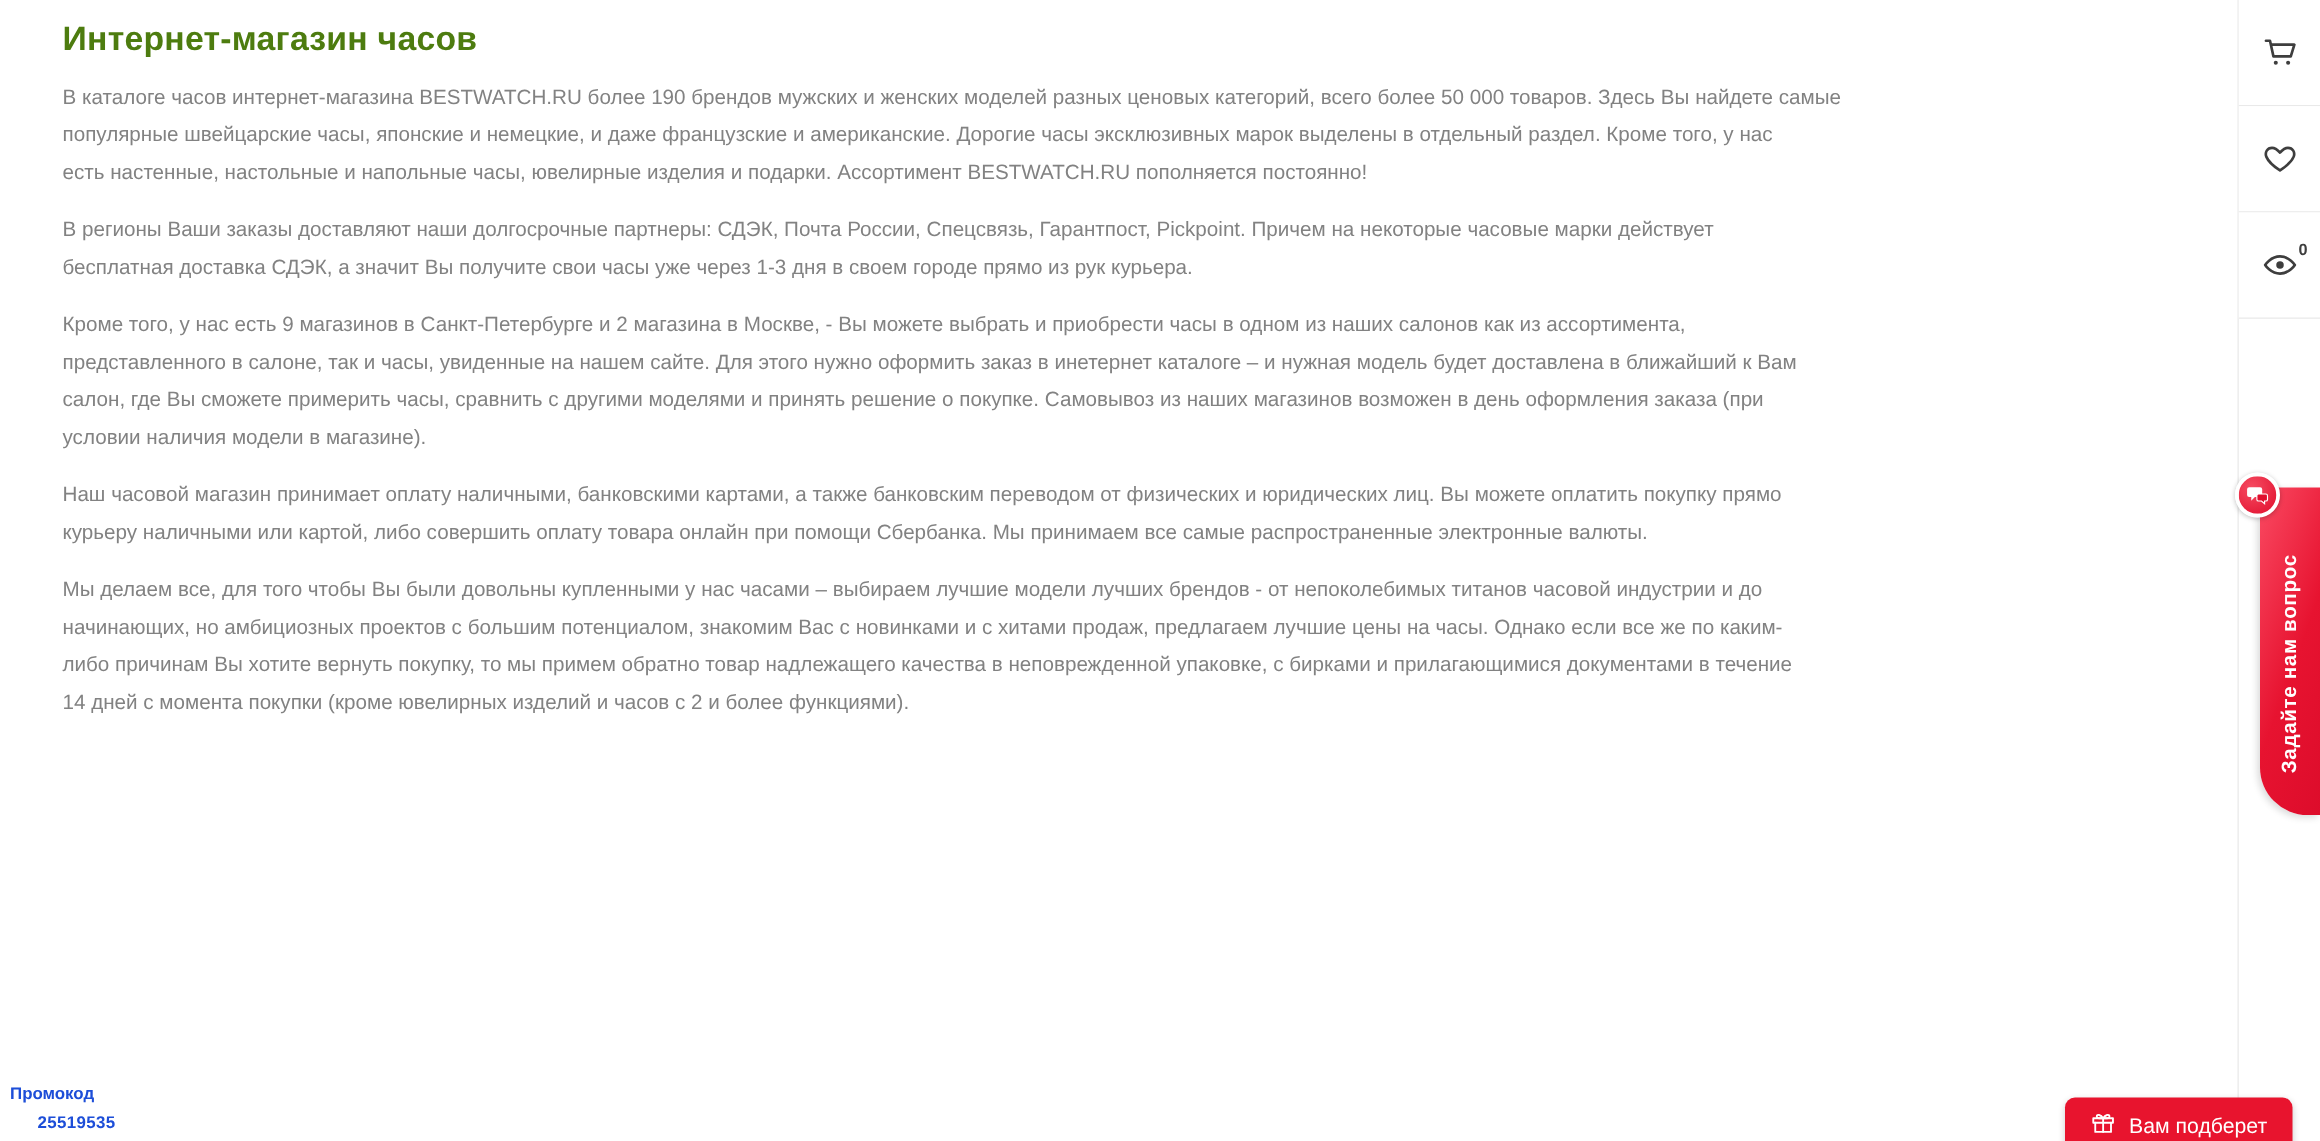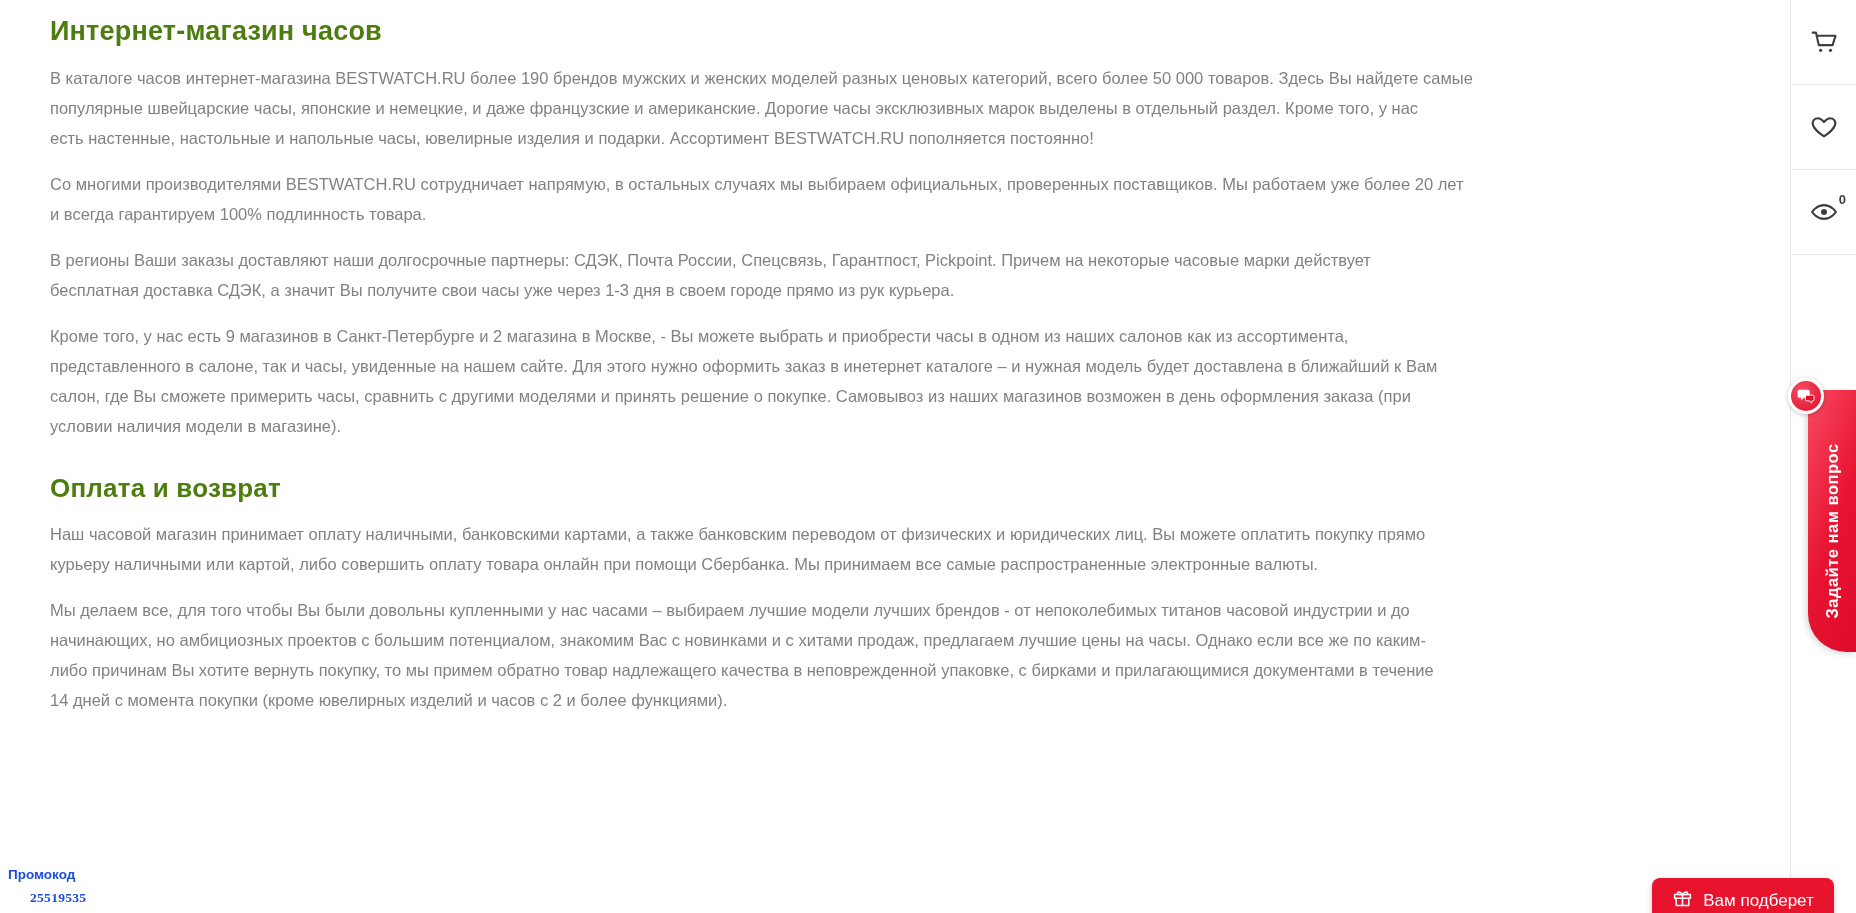--- a/index.html
+++ b/index.html
@@ -105,21 +105,21 @@
   
   .promo {
     position: absolute;
     left: 8px;
     top: 868px;
     color: #1d4ed8;
     font-weight: bold;
     line-height: 1;
   }
   .promo-label { font-size: 13.5px; }
-  .promo-code { font-size: 13.5px; margin: 9px 0 0 22px; letter-spacing: 0.3px; font-family: Liberation Serif, serif; }
+  .promo-code { font-size: 13.5px; margin: 9px 0 0 22px; letter-spacing: 0.3px; }
 
   
   .gift-btn {
     position: absolute;
     top: 878px;
     right: 22px;
     width: 182px;
     height: 46px;
     background: #e8142e;
     border: none;
@@ -137,35 +137,32 @@
 </style>
 </head>
 <body>
 
 <main class="content">
   <section>
     <h1>Интернет-магазин часов</h1>
     <p class="para">В каталоге часов интернет-магазина BESTWATCH.RU более 190 брендов мужских и женских моделей разных ценовых категорий, всего более 50 000 товаров. Здесь Вы найдете самые
 популярные швейцарские часы, японские и немецкие, и даже французские и американские. Дорогие часы эксклюзивных марок выделены в отдельный раздел. Кроме того, у нас
 есть настенные, настольные и напольные часы, ювелирные изделия и подарки. Ассортимент BESTWATCH.RU пополняется постоянно!</p>
-    <p class="para">Со многими производителями BESTWATCH.RU сотрудничает напрямую, в остальных случаях мы выбираем официальных, проверенных поставщиков. Мы работаем уже более 20 лет
-и всегда гарантируем 100% подлинность товара.</p>
   </section>
 
   <section>
     <p class="para">В регионы Ваши заказы доставляют наши долгосрочные партнеры: СДЭК, Почта России, Спецсвязь, Гарантпост, Pickpoint. Причем на некоторые часовые марки действует
 бесплатная доставка СДЭК, а значит Вы получите свои часы уже через 1-3 дня в своем городе прямо из рук курьера.</p>
     <p class="para">Кроме того, у нас есть 9 магазинов в Санкт-Петербурге и 2 магазина в Москве, - Вы можете выбрать и приобрести часы в одном из наших салонов как из ассортимента,
 представленного в салоне, так и часы, увиденные на нашем сайте. Для этого нужно оформить заказ в инетернет каталоге – и нужная модель будет доставлена в ближайший к Вам
 салон, где Вы сможете примерить часы, сравнить с другими моделями и принять решение о покупке. Самовывоз из наших магазинов возможен в день оформления заказа (при
 условии наличия модели в магазине).</p>
   </section>
 
   <section>
-    <h2>Оплата и возврат</h2>
     <p class="para">Наш часовой магазин принимает оплату наличными, банковскими картами, а также банковским переводом от физических и юридических лиц. Вы можете оплатить покупку прямо
 курьеру наличными или картой, либо совершить оплату товара онлайн при помощи Сбербанка. Мы принимаем все самые распространенные электронные валюты.</p>
     <p class="para">Мы делаем все, для того чтобы Вы были довольны купленными у нас часами – выбираем лучшие модели лучших брендов - от непоколебимых титанов часовой индустрии и до
 начинающих, но амбициозных проектов с большим потенциалом, знакомим Вас с новинками и с хитами продаж, предлагаем лучшие цены на часы. Однако если все же по каким-
 либо причинам Вы хотите вернуть покупку, то мы примем обратно товар надлежащего качества в неповрежденной упаковке, с бирками и прилагающимися документами в течение
 14 дней с момента покупки (кроме ювелирных изделий и часов с 2 и более функциями).</p>
   </section>
 </main>
 
 <aside class="sidebar">

